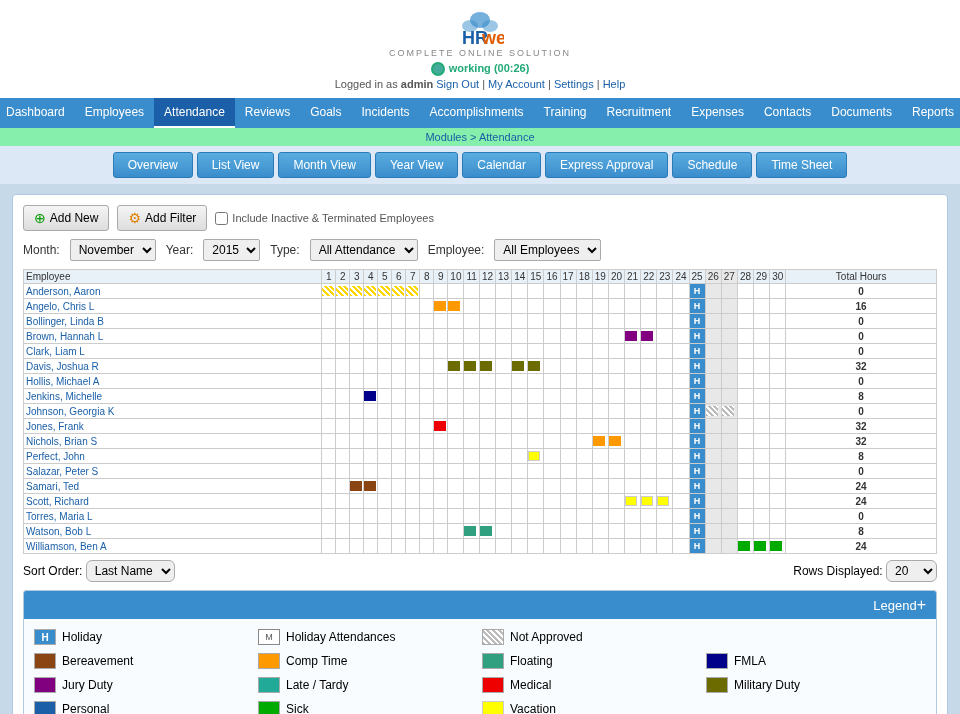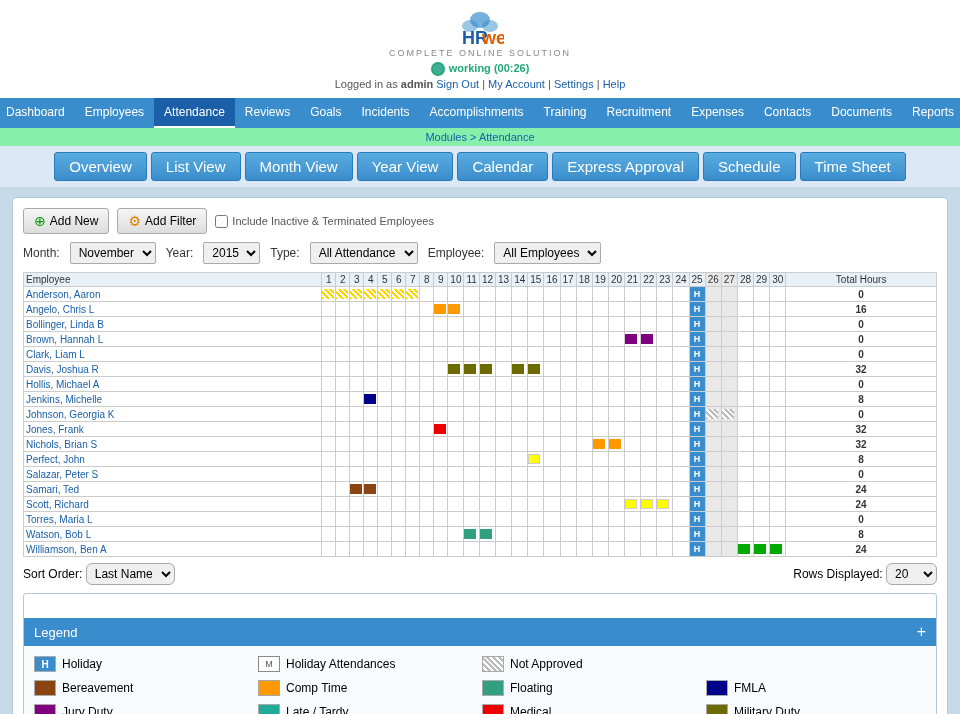--- a/index.html
+++ b/index.html
@@ -79,21 +79,21 @@
       gap: 4px;
       padding: 6px 0;
       background: #dce8f5;
     }
     .sub-btn {
       padding: 5px 14px;
       border: 1px solid #2a7ab8;
       border-radius: 3px;
       background: linear-gradient(#5aaddf, #3a8dcc);
       color: #fff;
-      font-size: 15px;
+      font-size: 12px;
       cursor: pointer;
     }
     
     .main-content {
       background: #fff;
       margin: 10px 12px;
       border: 1px solid #b0c8e0;
       border-radius: 4px;
       padding: 10px;
     }
@@ -194,22 +194,21 @@
       border-radius: 3px;
       overflow: hidden;
     }
     .legend-header {
       background: #3a8dcc;
       color: #fff;
       font-size: 13px;
       padding: 5px 10px;
       display: flex;
       align-items: center;
-      justify-content: space-between;
-      margin-top: 24px;
+      justify-content: flex-end;
     }
     .legend-body {
       background: #f8fcff;
       padding: 10px;
     }
     .legend-grid {
       display: grid;
       grid-template-columns: repeat(4, 1fr);
       gap: 8px 4px;
     }

